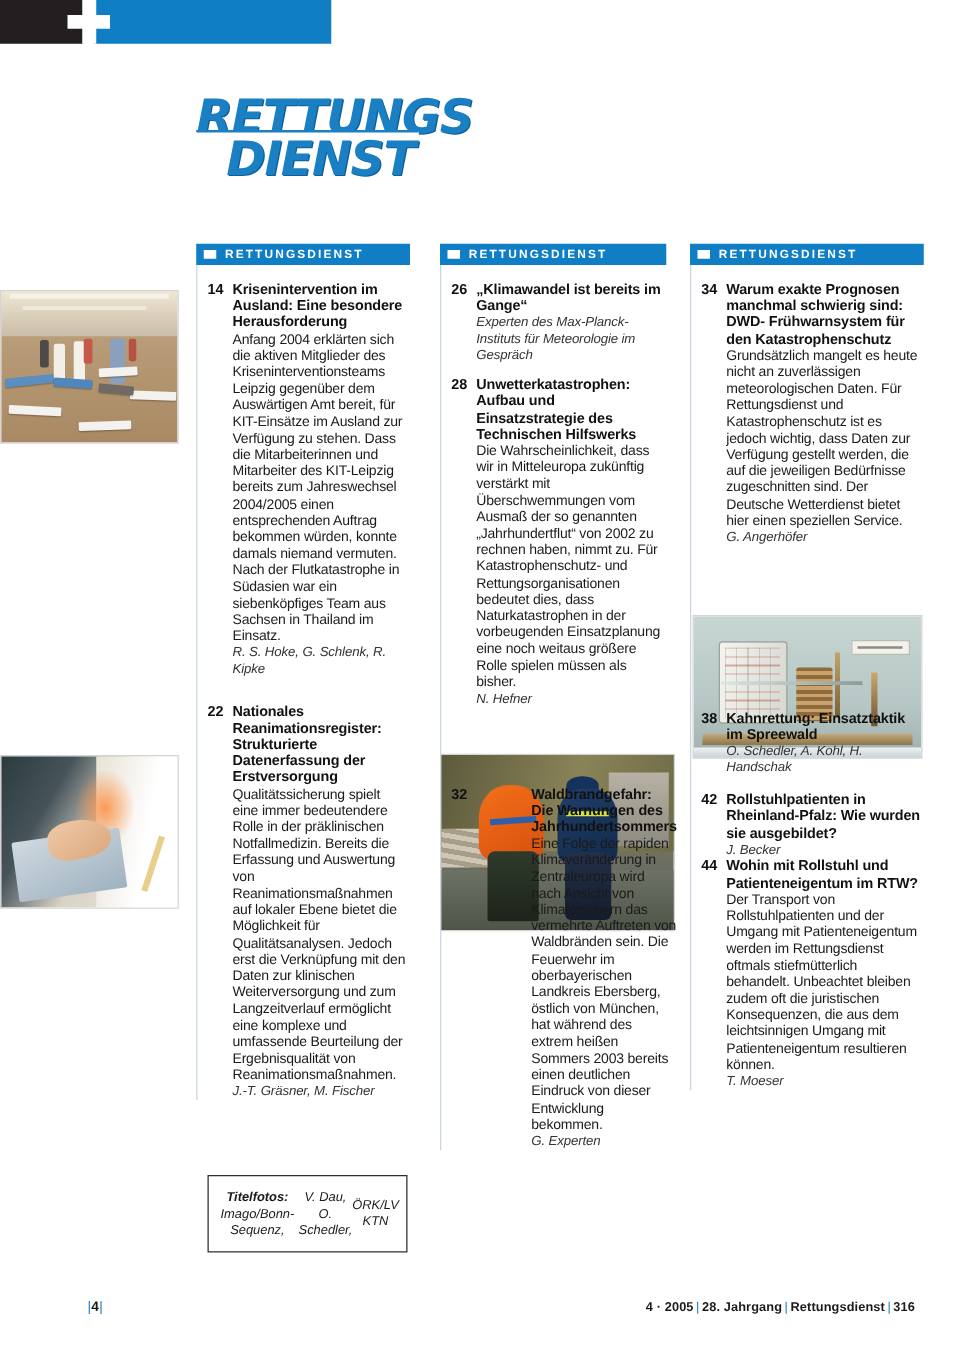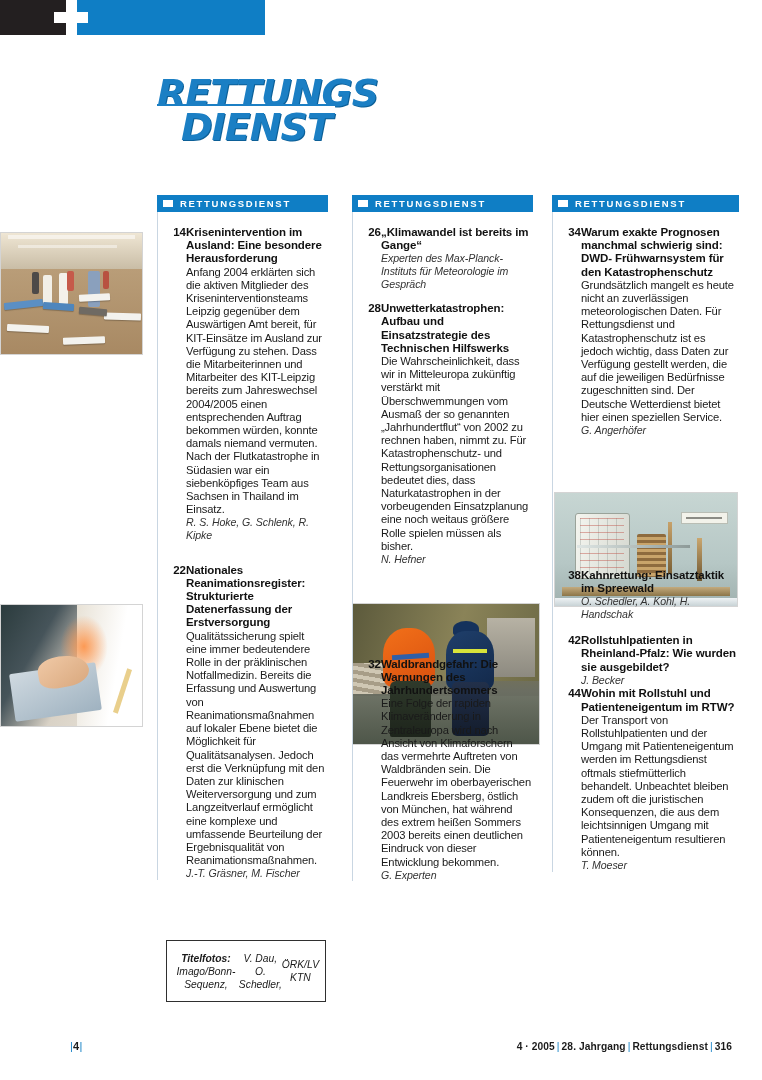--- a/index.html
+++ b/index.html
@@ -155,21 +155,21 @@
     display: flex;
     margin-top: 14px;
   }
   .entry .pg {
     flex: none;
     width: 20px;
     font-size: 11.5px;
     font-weight: 700;
     color: #111111;
     line-height: 13.2px;
-    text-align: right;
+    text-align: left;
   }
   .entry .body { flex: 1 1 auto; }
 
   .entry .title {
     font-size: 11.5px;
     font-weight: 700;
     color: #111111;
     line-height: 13.2px;
     letter-spacing: -0.1px;
   }
@@ -525,21 +525,21 @@
 
     <div class="entry" style="margin-top:12px;">
       <div class="pg">28</div>
       <div class="body">
         <div class="title">Unwetterkatastrophen: Aufbau und Einsatzstrategie des Technischen Hilfswerks</div>
         <div class="abstract">Die Wahrscheinlichkeit, dass wir in Mitteleuropa zukünftig verstärkt mit Überschwemmungen vom Ausmaß der so genannten „Jahrhundertflut“ von 2002 zu rechnen haben, nimmt zu. Für Katastrophenschutz- und Rettungsorganisationen bedeutet dies, dass Naturkatastrophen in der vorbeugenden Einsatzplanung eine noch weitaus größere Rolle spielen müssen als bisher.</div>
         <div class="authors">N. Hefner</div>
       </div>
     </div>
 
-    <div class="entry" style="margin-top:92px;">
+    <div class="entry" style="margin-top:64px;gap:44px;">
       <div class="pg">32</div>
       <div class="body">
         <div class="title">Waldbrandgefahr: Die Warnungen des Jahrhundertsommers</div>
         <div class="abstract">Eine Folge der rapiden Klimaveränderung in Zentraleuropa wird nach Ansicht von Klimaforschern das vermehrte Auftreten von Waldbränden sein. Die Feuerwehr im oberbayerischen Landkreis Ebersberg, östlich von München, hat während des extrem heißen Sommers 2003 bereits einen deutlichen Eindruck von dieser Entwicklung bekommen.</div>
         <div class="authors">G. Experten</div>
       </div>
     </div>
   </div>
 
   <div class="col col-3">

